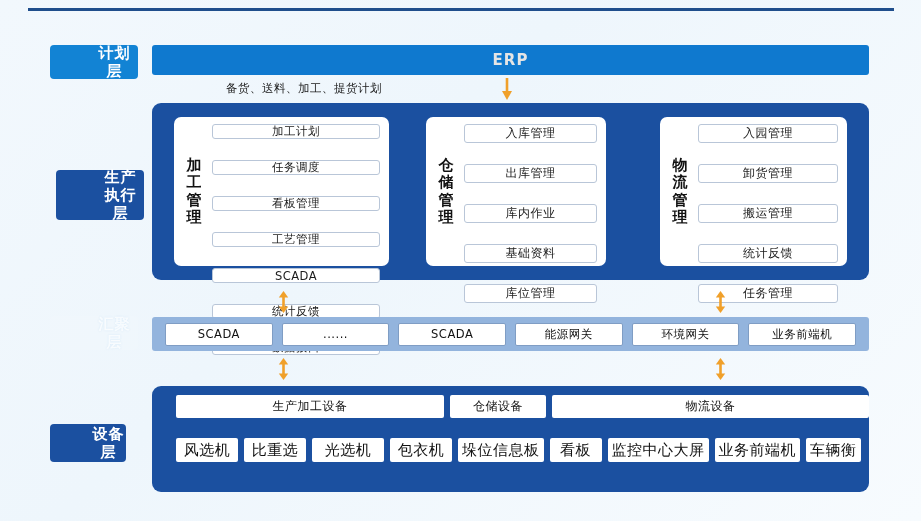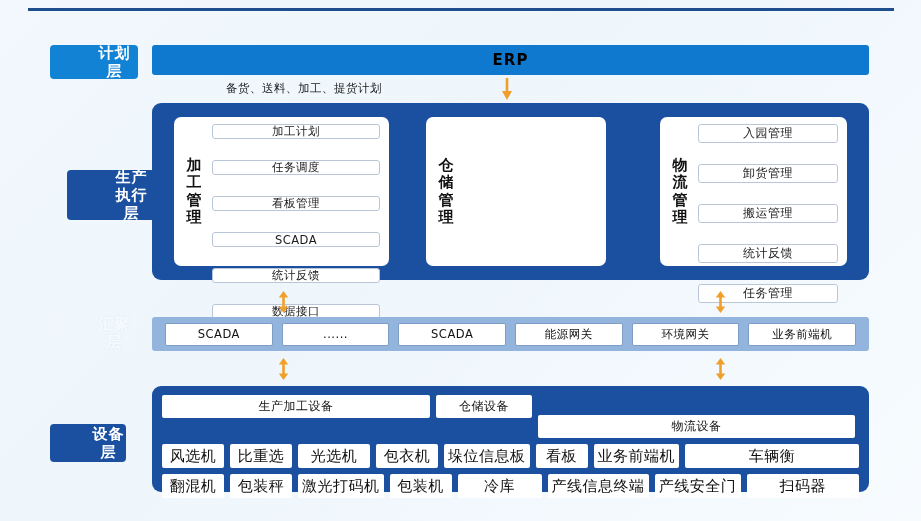--- a/index.html
+++ b/index.html
@@ -36,21 +36,21 @@
     line-height: 1.22;
     letter-spacing: 1px;
     padding-left: 41px;
   }
   #tag-plan {
     left: 50px; top: 45px;
     width: 88px; height: 34px;
     background: #1283d4;
   }
   #tag-exec {
-    left: 67px; top: 170px;
+    left: 56px; top: 170px;
     width: 88px; height: 50px;
     background: #1b50a0;
   }
   #tag-agg {
     left: 50px; top: 316px;
     width: 88px; height: 34px;
     background: rgba(255,255,255,0.10);
     color: rgba(255,255,255,0.78);
     text-shadow: 0 0 2px rgba(210,232,250,0.9);
   }
@@ -60,21 +60,21 @@
     background: #1b50a0;
   }
 
   
   #erp-bar {
     position: absolute;
     left: 152px; top: 45px;
     width: 717px; height: 30px;
     background: #0f79cf;
     border-radius: 3px;
-    color: #000000;
+    color: #e5e5e5;
     font-weight: bold;
     font-size: 15px;
     letter-spacing: 1px;
     display: flex;
     align-items: center;
     justify-content: center;
   }
 
   
   #plan-note {
@@ -185,24 +185,24 @@
     justify-content: center;
   }
 
   
   #equip-panel {
     position: absolute;
     left: 152px; top: 386px;
     width: 717px; height: 106px;
     background: #1b50a0;
     border-radius: 9px;
-    padding: 9px 10px;
+    padding: 9px 24px;
     display: flex;
     flex-direction: column;
-    gap: 6px;
+    gap: 20px;
     text-align: center;
   }
   .equip-row { display: flex; gap: 6px; }
   .equip-box {
     background: #ffffff;
     border-radius: 2px;
     color: #111;
     font-size: 15px;
     letter-spacing: .5px;
     display: flex;
@@ -210,21 +210,21 @@
     justify-content: center;
     height: 24px;
     white-space: nowrap;
     padding: 0 4px;
   }
   .equip-head { height: 23px; font-size: 12px; }
 
   
   #head-prod  { flex: 0 0 268px; }
   #head-wh    { flex: 0 0 96px; }
-  #head-log   { flex: 0 0 var(--logw, 317px); margin-top: 20px; }
+  #head-log   { flex: 0 0 var(--logw, 317px); }
 </style>
 </head>
 <body>
 
 <div id="top-rule"></div>
 
 <div class="layer-tag" id="tag-plan">
   <span>计划层</span>
 </div>
 
@@ -255,28 +255,36 @@
 </svg>
 
 <div id="exec-panel">
 
   <div class="exec-card" id="card-processing">
     <div class="card-title">加工管理</div>
     <div class="card-items">
       <div class="item-pill">加工计划</div>
       <div class="item-pill">任务调度</div>
       <div class="item-pill">看板管理</div>
+      <div class="item-pill">工艺管理</div>
       <div class="item-pill">SCADA</div>
       <div class="item-pill">统计反馈</div>
       <div class="item-pill">数据接口</div>
     </div>
   </div>
 
   <div class="exec-card" id="card-warehouse">
     <div class="card-title">仓储管理</div>
+    <div class="card-items">
+      <div class="item-pill">入库管理</div>
+      <div class="item-pill">出库管理</div>
+      <div class="item-pill">库内作业</div>
+      <div class="item-pill">基础资料</div>
+      <div class="item-pill">库位管理</div>
+    </div>
   </div>
 
   <div class="exec-card" id="card-logistics">
     <div class="card-title">物流管理</div>
     <div class="card-items">
       <div class="item-pill">入园管理</div>
       <div class="item-pill">卸货管理</div>
       <div class="item-pill">搬运管理</div>
       <div class="item-pill">统计反馈</div>
       <div class="item-pill">任务管理</div>
@@ -324,28 +332,19 @@
     <div class="equip-box equip-head" id="head-log">物流设备</div>
   </div>
 
   <div class="equip-row">
     <div class="equip-box" style="flex:0 0 62px">风选机</div>
     <div class="equip-box" style="flex:0 0 62px">比重选</div>
     <div class="equip-box" style="flex:0 0 72px">光选机</div>
     <div class="equip-box" style="flex:0 0 62px">包衣机</div>
     <div class="equip-box" style="flex:0 0 84px">垛位信息板</div>
     <div class="equip-box" style="flex:0 0 52px">看板</div>
+    <div class="equip-box" style="flex:0 0 86px">监控中心大屏</div>
     <div class="equip-box" style="flex:0 0 76px">业务前端机</div>
     <div class="equip-box" style="flex:1 1 auto">车辆衡</div>
   </div>
 
-  <div class="equip-row">
-    <div class="equip-box" style="flex:0 0 62px">翻混机</div>
-    <div class="equip-box" style="flex:0 0 62px">包装秤</div>
-    <div class="equip-box" style="flex:0 0 72px">激光打码机</div>
-    <div class="equip-box" style="flex:0 0 62px">包装机</div>
-    <div class="equip-box" style="flex:0 0 84px">冷库</div>
-    <div class="equip-box" style="flex:0 0 98px">产线信息终端</div>
-    <div class="equip-box" style="flex:0 0 86px">产线安全门</div>
-    <div class="equip-box" style="flex:1 1 auto">扫码器</div>
-  </div>
 
 </div>
 
 </body></html>

